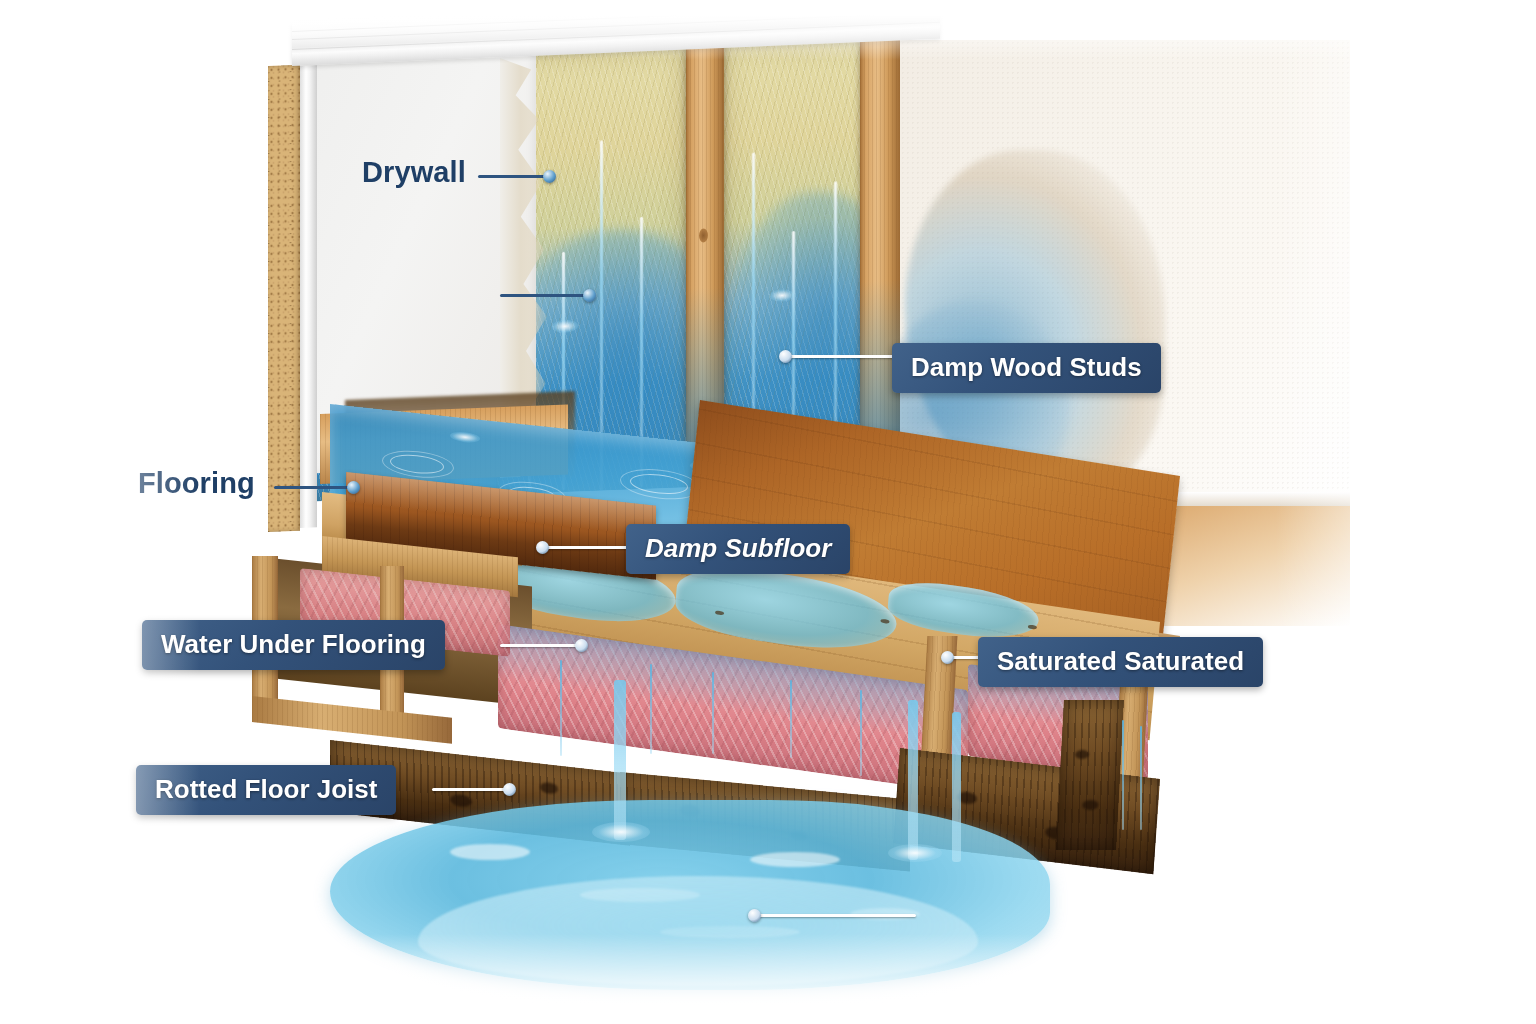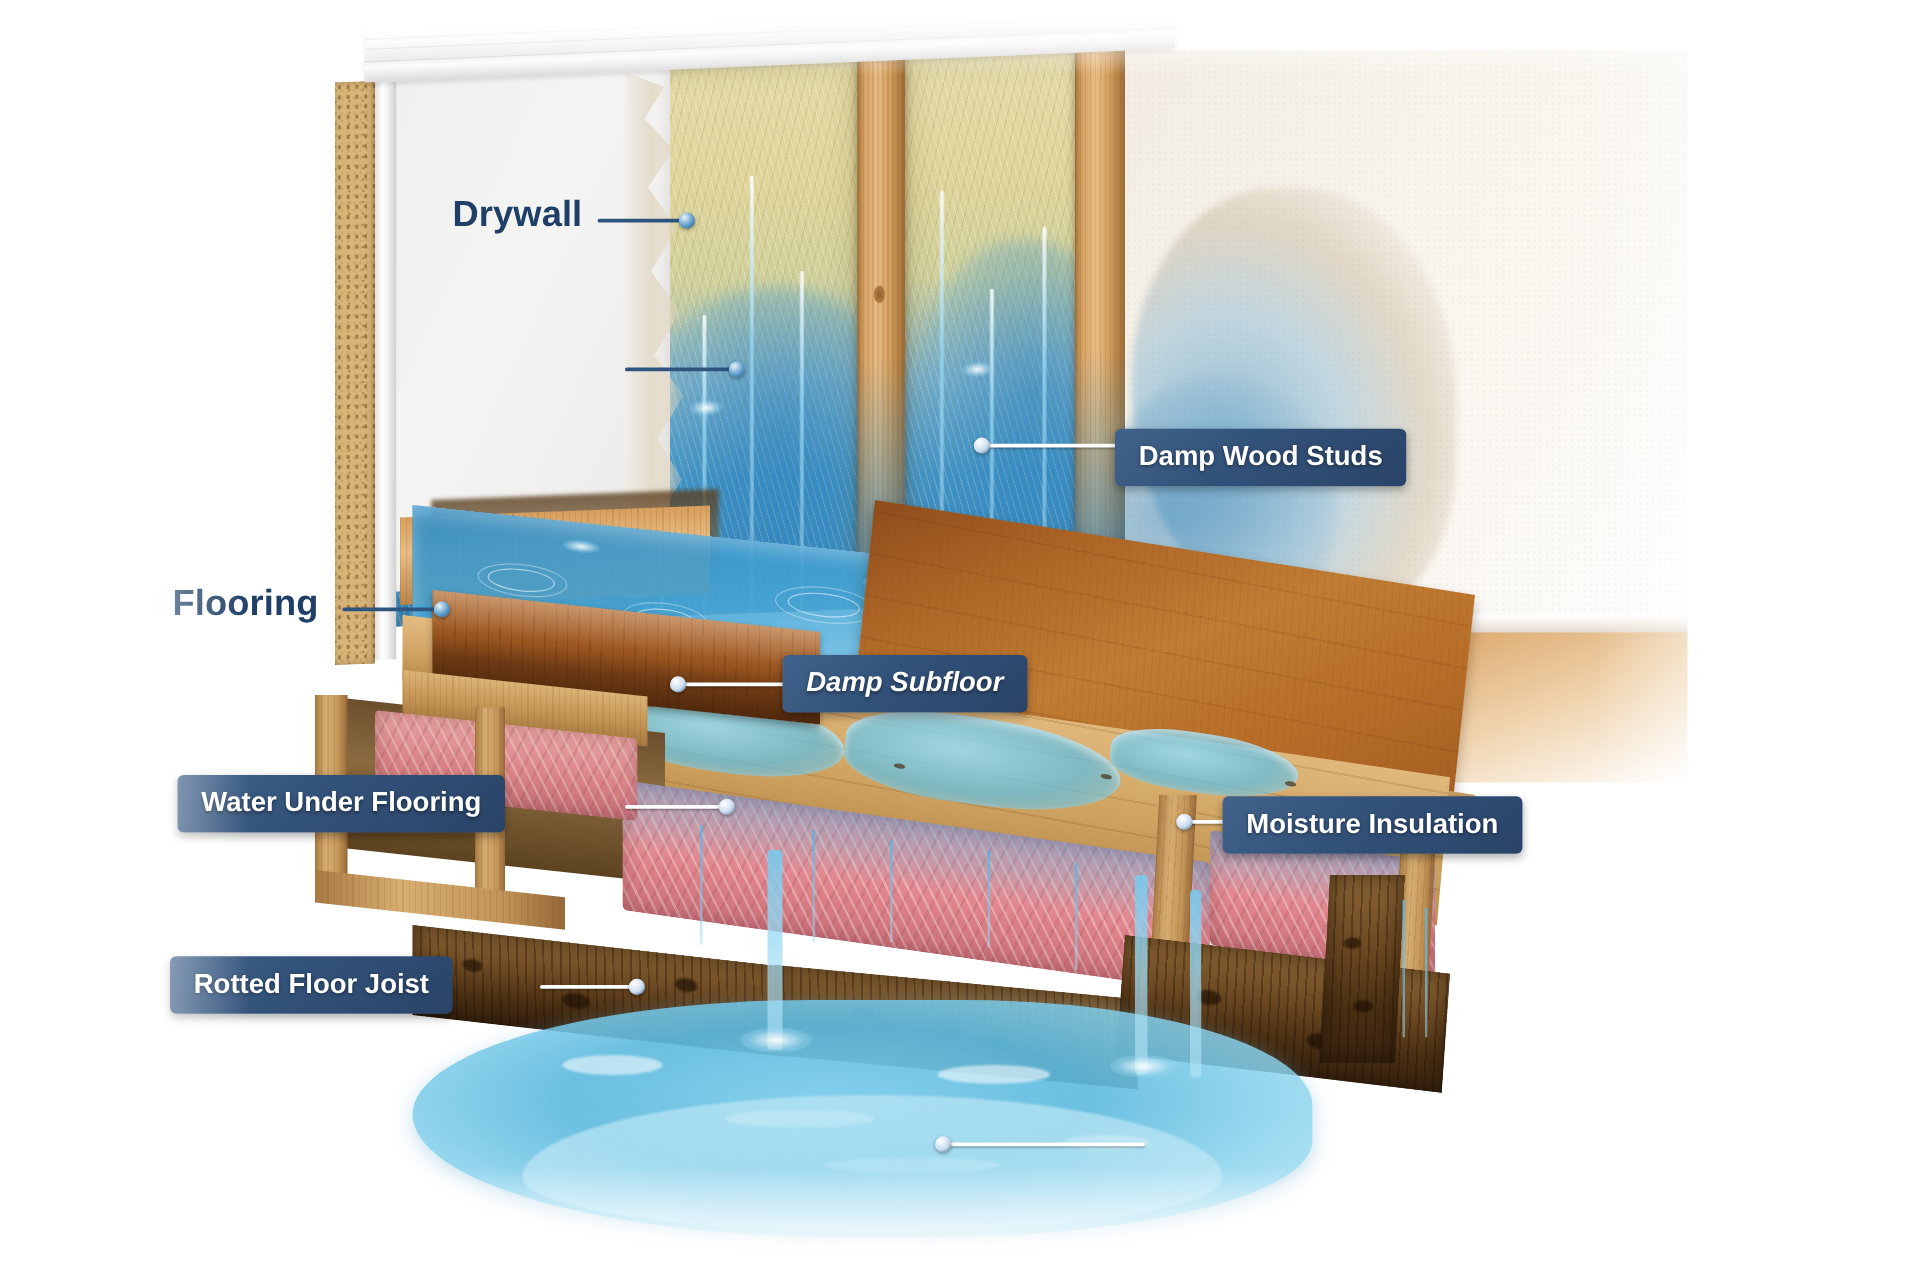--- a/index.html
+++ b/index.html
@@ -203,21 +203,21 @@
   .drip-thin{position:absolute;width:2px;border-radius:2px;
     background:linear-gradient(to bottom,rgba(90,180,225,.85),rgba(170,222,245,.5));}
   .drip-splash{position:absolute;border-radius:50%;
     background:radial-gradient(rgba(255,255,255,.9),rgba(170,222,245,.35) 55%,rgba(255,255,255,0));}
 
   
   .label-plain{position:absolute;color:#1f3f66;font-weight:bold;font-size:29px;line-height:1.08;
     letter-spacing:.1px;white-space:pre-line;}
   .label-white{position:absolute;color:#ffffff;font-weight:bold;font-size:29px;line-height:1.12;
     white-space:pre-line;text-shadow:0 1px 4px rgba(20,50,80,.65);}
-  .label-box{position:absolute;color:#ffffff;font-weight:bold;font-size:22px;line-height:1;
+  .label-box{position:absolute;color:#ffffff;font-weight:bold;font-size:26px;line-height:1;
     padding:11px 19px 13px 19px;border-radius:5px;white-space:nowrap;
     background:linear-gradient(135deg,#41628a 0%,#33527a 42%,#2a4468 100%);
     box-shadow:0 3px 7px rgba(0,0,0,.30);
     text-shadow:0 1px 3px rgba(0,0,0,.45);}
 
   .leader{position:absolute;height:3px;background:#2e5480;border-radius:2px;}
   .leader-w{position:absolute;height:3px;background:#ffffff;border-radius:2px;
     box-shadow:0 1px 2px rgba(0,0,0,.35);}
   .dot{position:absolute;width:13px;height:13px;border-radius:50%;
     background:radial-gradient(circle at 35% 30%,#eaf4fb,#5b9ccb 55%,#2c4f77);
@@ -404,21 +404,21 @@
   <div class="leader-w" style="left:543px;top:546px;width:96px;"></div>
   <div class="dot-w" style="left:536px;top:541px;"></div>
   <div class="label-box" style="left:626px;top:524px;font-style:italic;">Damp Subfloor</div>
 
   <div class="leader-w" style="left:500px;top:644px;width:82px;"></div>
   <div class="dot-w" style="left:575px;top:639px;"></div>
   <div class="label-box" style="left:142px;top:620px;">Water Under Flooring</div>
 
   <div class="leader-w" style="left:948px;top:656px;width:54px;"></div>
   <div class="dot-w" style="left:941px;top:651px;"></div>
-  <div class="label-box" style="left:978px;top:637px;">Moisture Insulation</div>
+  <div class="label-box" style="left:978px;top:637px;">Saturated Saturated</div>
 
   <div class="leader-w" style="left:432px;top:788px;width:78px;"></div>
   <div class="dot-w" style="left:503px;top:783px;"></div>
   <div class="label-box" style="left:136px;top:765px;">Rotted Floor Joist</div>
 
   <div class="leader-w" style="left:756px;top:914px;width:160px;"></div>
   <div class="dot-w" style="left:748px;top:909px;"></div>
 
 </div>
 

